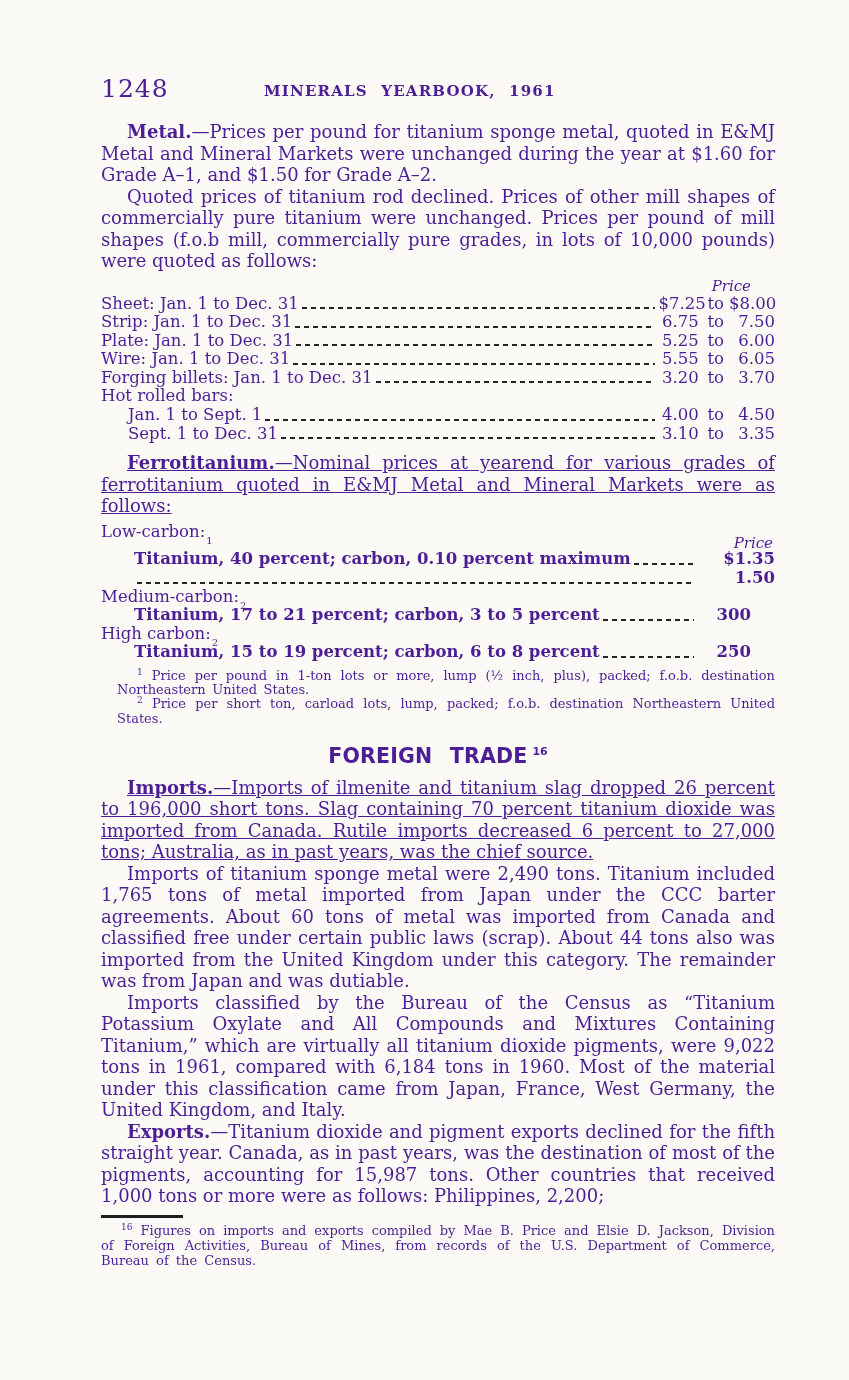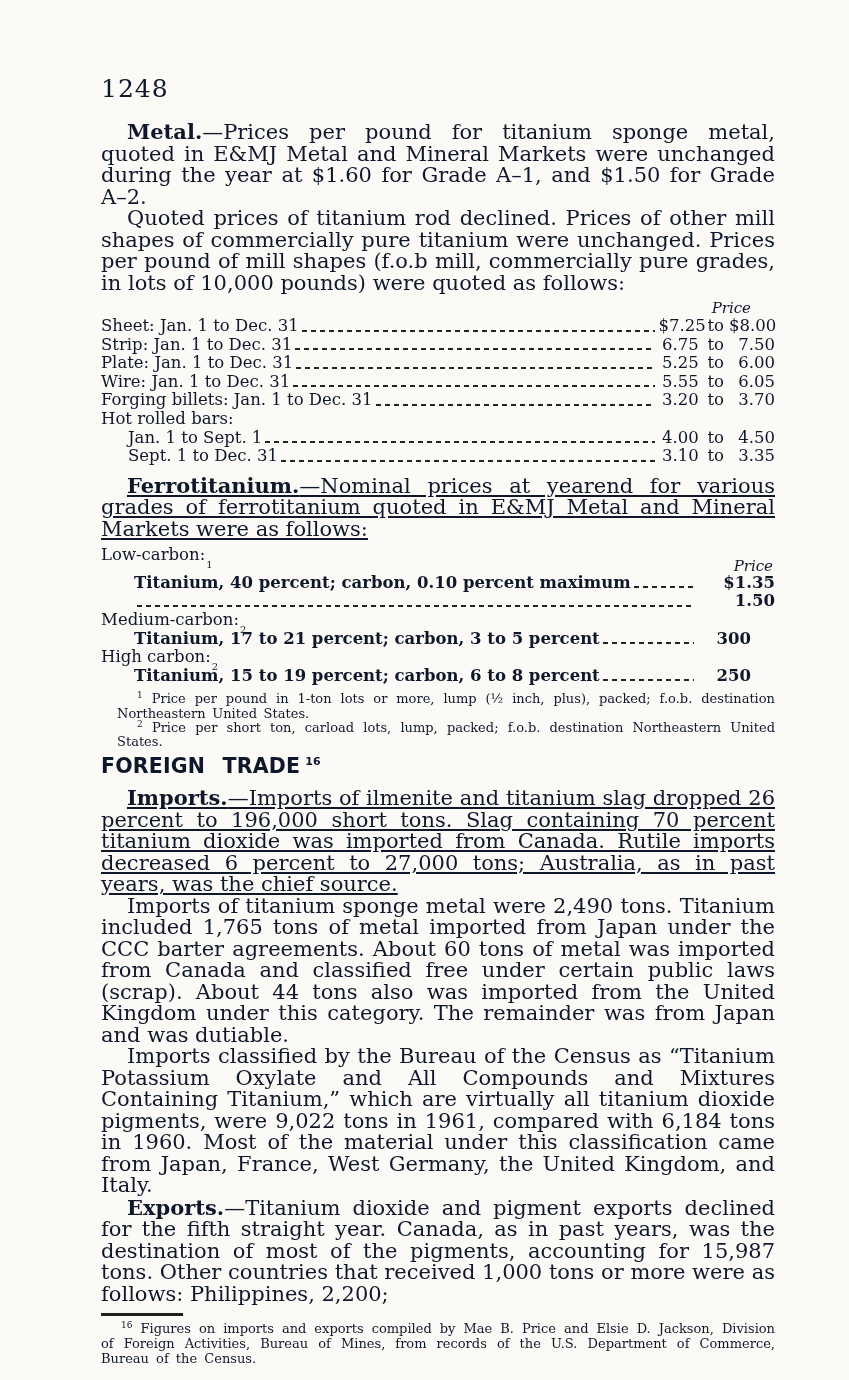--- a/index.html
+++ b/index.html
@@ -1,35 +1,35 @@
 <!DOCTYPE html>
 <html><head>
 <meta charset="utf-8">
 <style>
   html,body{margin:0;padding:0;background:#f6f4f0;}
   .page{
     position:relative;
     width:849px;height:1380px;
     background:#fbfaf7;
-    color:#0f172a;
+    color:#4c1d95;
     font-family:"DejaVu Serif", serif;
     overflow:hidden;
   }
   
   .running-head{position:absolute;left:101px;top:74px;width:674px;height:30px;}
   .pagenum{font-size:25px;letter-spacing:1px;}
   .runtitle{
     position:absolute;left:163px;top:8px;
     font-size:15px;font-weight:700;letter-spacing:1.2px;word-spacing:7px;
   }
   
   .bodyflow{position:absolute;left:101px;top:121px;width:674px;}
   .para{
     margin:0;text-align:justify;text-indent:26px;
-    font-size:21px;line-height:21.5px;
+    font-size:18px;line-height:21.5px;
   }
   .para .lead{font-weight:700;}
   
   .ptable{margin-top:6px;font-size:16.5px;}
   .price-head{
     text-align:right;font-style:italic;font-size:15px;
     line-height:17px;padding-right:24px;
   }
   .trow{display:flex;align-items:flex-end;line-height:18.6px;}
   .trow .tlabel{white-space:nowrap;}
@@ -52,39 +52,40 @@
   .ferrotable .trow.ind{padding-left:33px;font-weight:bold;}
   .fprice{width:78px;text-align:right;white-space:nowrap;}
   .fprice.pad{padding-right:24px;box-sizing:border-box;}
   sup.mk{font-size:10px;vertical-align:super;line-height:0;margin-left:1px;}
   
   .tfoots{margin-top:7px;font-size:13px;line-height:14.2px;text-align:justify;}
   .fnote{text-indent:20px;word-spacing:2.5px;margin-left:16px;}
   .fnote sup{font-size:9px;line-height:0;}
   
   .section-head{
-    margin-top:5px;text-align:left;
+    margin-top:18px;text-align:center;
     font-family:"DejaVu Sans", sans-serif;font-weight:bold;
     font-size:20.5px;line-height:24px;word-spacing:10px;letter-spacing:0.2px;
   }
   .section-head sup{font-size:11px;letter-spacing:0;word-spacing:0;margin-left:5px;line-height:0;}
   .after-head{margin-top:9px;text-decoration:underline;}
   
   .foot-rule{width:82px;border:0;border-top:3px solid #201f1d;margin:8px 0 5px 0;}
   .page-foot{font-size:13px;line-height:15px;text-align:justify;word-spacing:3px;}
   .page-foot .fnline{text-indent:20px;}
   .page-foot sup{font-size:9px;line-height:0;}
 </style>
 </head>
 <body>
 
 <div class="page">
 
   <div class="running-head">
     <span class="pagenum">1248</span>
+    <span class="runtitle">MINERALS YEARBOOK, 1961</span>
   </div>
 
   <div class="bodyflow">
 
     <p class="para"><b class="lead">Metal.</b><span>—Prices per pound for titanium sponge metal, quoted in E&amp;MJ Metal and Mineral Markets were unchanged during the year at $1.60 for Grade A–1, and $1.50 for Grade A–2.</span></p>
     <p class="para">Quoted prices of titanium rod declined.  Prices of other mill shapes of commercially pure titanium were unchanged.  Prices per pound of mill shapes (f.o.b mill, commercially pure grades, in lots of 10,000 pounds) were quoted as follows:</p>
 
     <div class="ptable">
       <div class="price-head">Price</div>
       <div class="trow">

